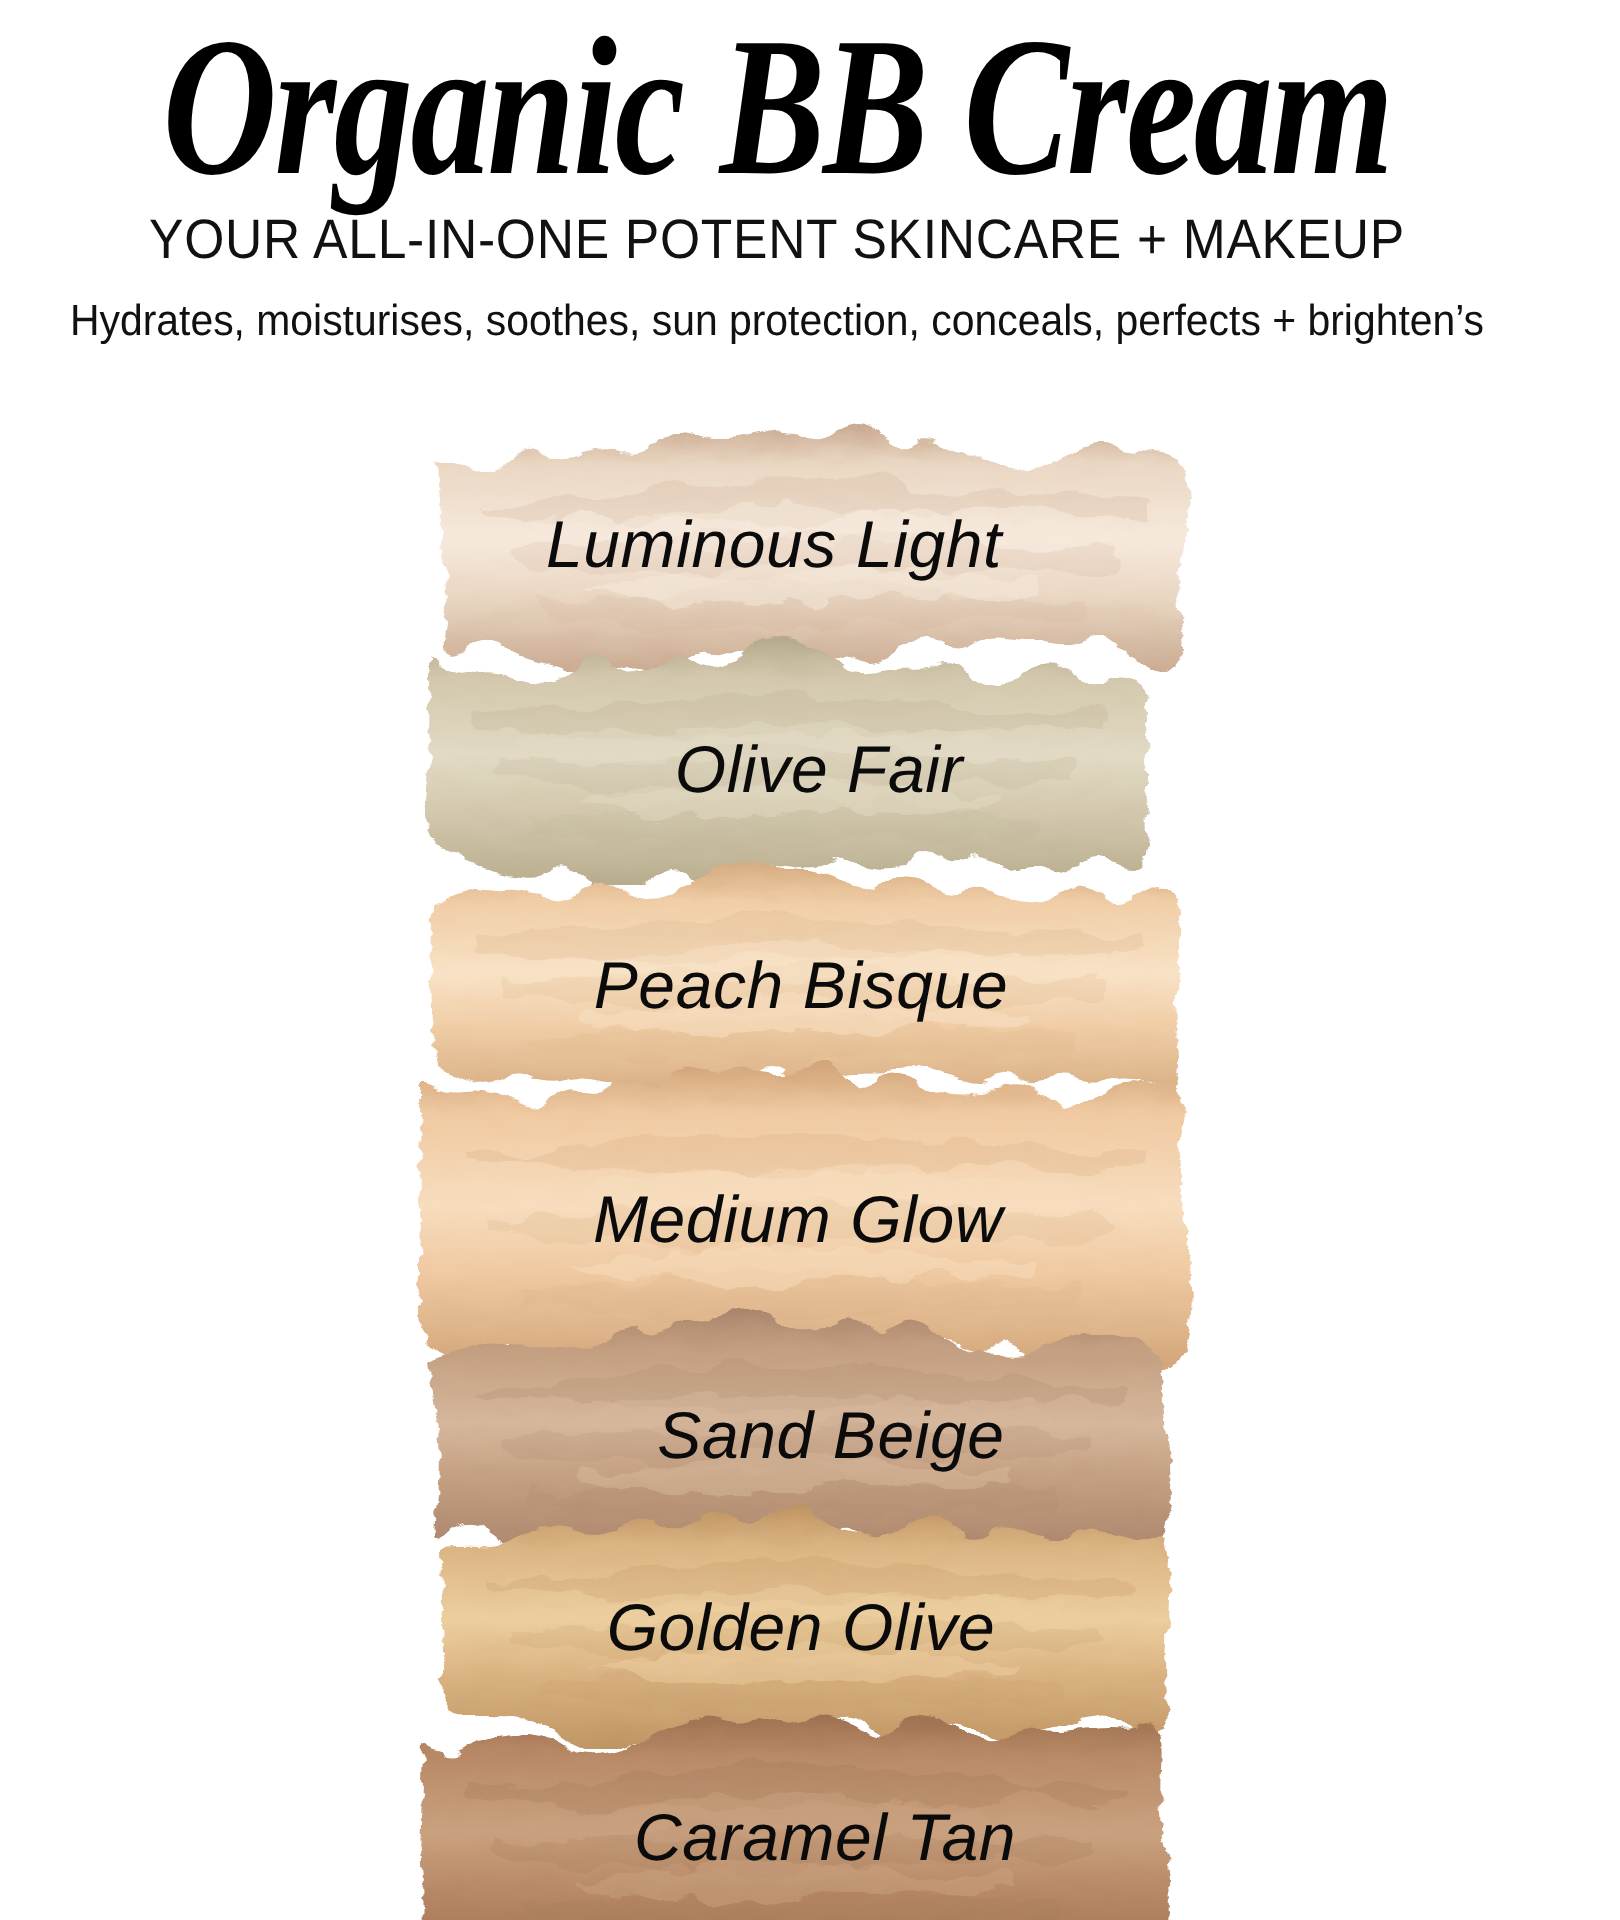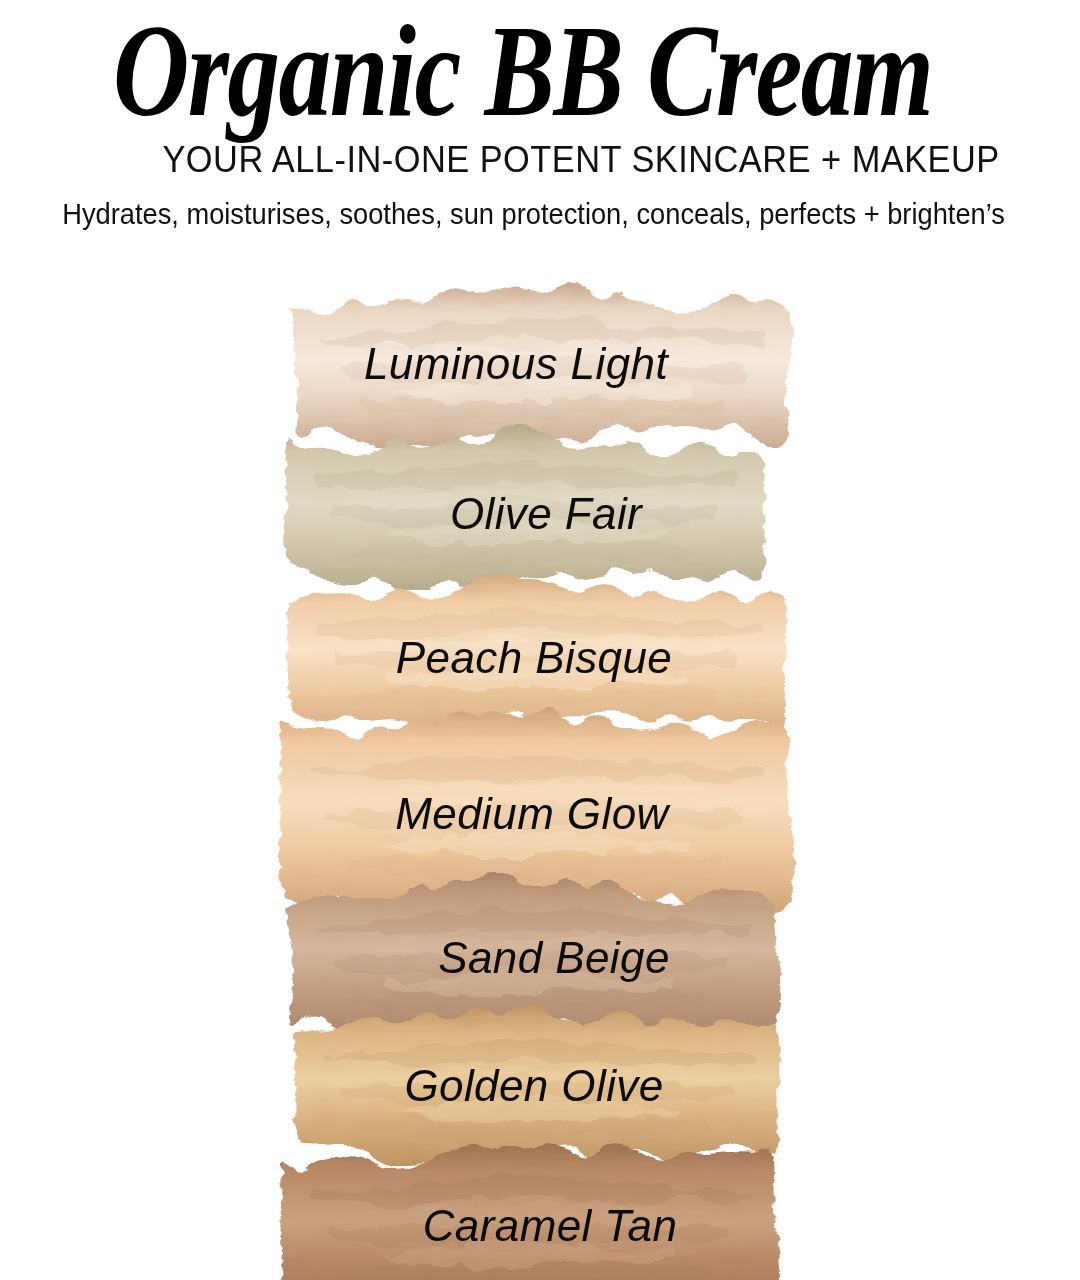--- a/index.html
+++ b/index.html
@@ -16,21 +16,21 @@
     font-family: "Liberation Sans", sans-serif;
     -webkit-font-smoothing: antialiased;
   }
 
   
   #header {
     position: absolute;
     top: 0;
     left: 0;
     width: 1036px;
-    text-align: right;
+    text-align: center;
   }
 
   #title {
     font-family: "Liberation Serif", serif;
     font-style: italic;
     font-weight: 700;
     font-size: 132px;
     line-height: 1.02;
     color: #000000;
     letter-spacing: -2px;

